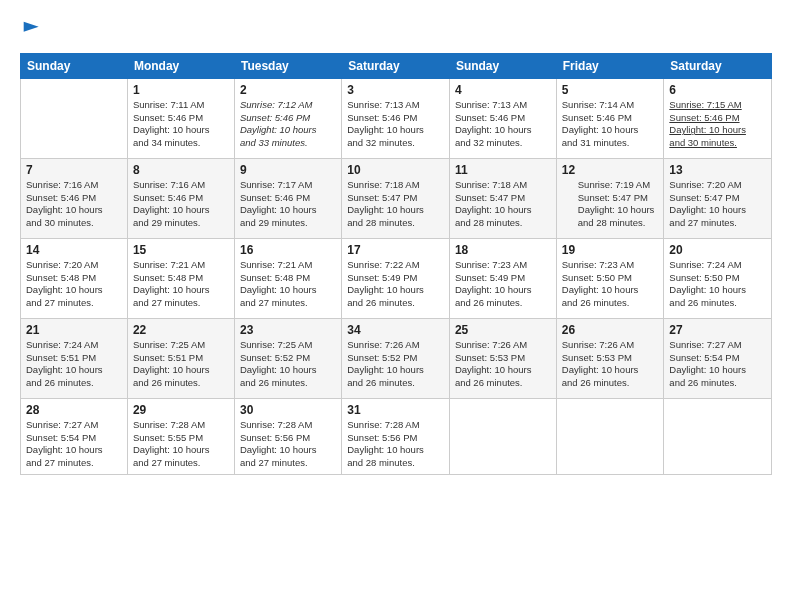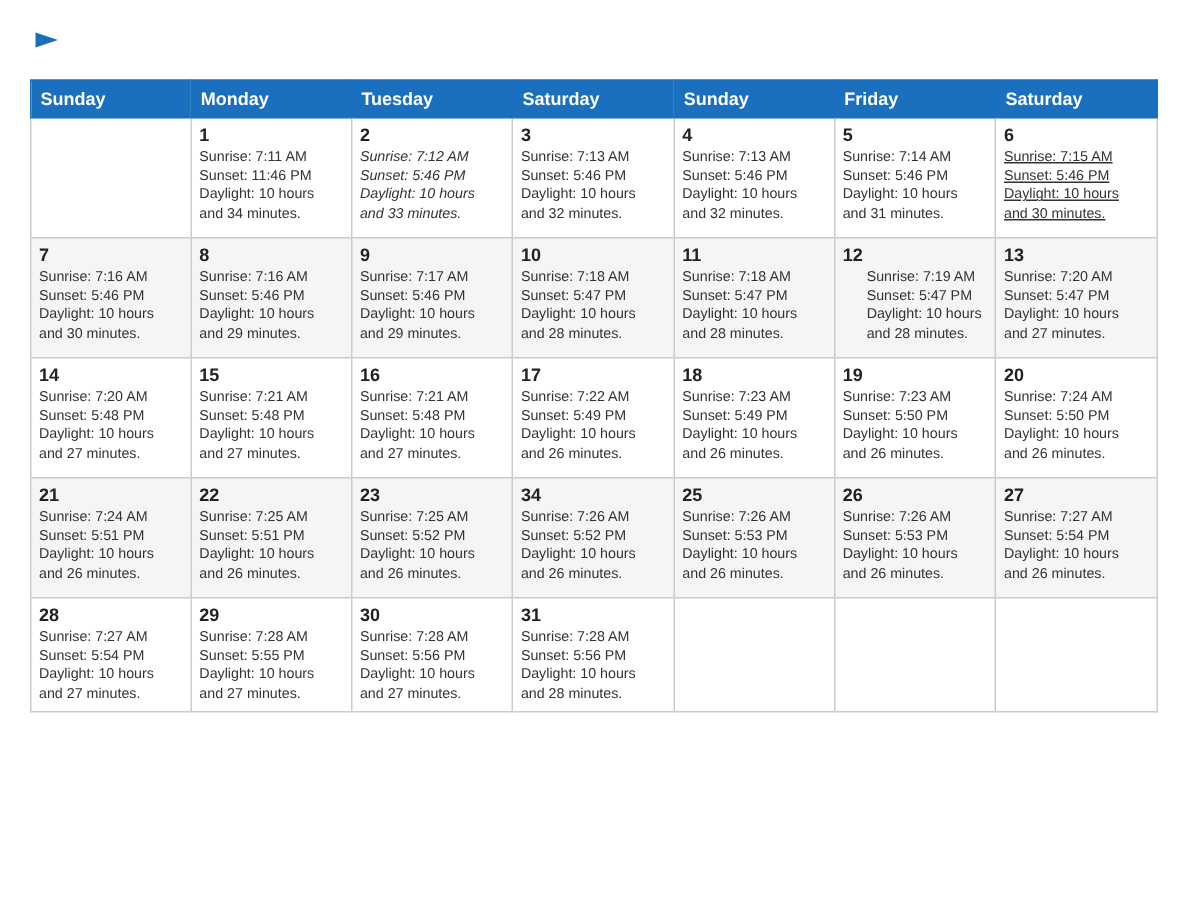--- a/index.html
+++ b/index.html
@@ -132,21 +132,21 @@
           <th>Friday</th>
           <th>Saturday</th>
         </tr>
     </thead>
     <tbody id="calendar-body">
     <tr>
           <td class="empty-cell"></td>
           <td>
             <span class="day-number">1</span>
             <div class="day-info" style="white-space: pre-line;">Sunrise: 7:11 AM
-Sunset: 11:46 PM
+Sunset: 5:46 PM
 Daylight: 10 hours
 and 34 minutes.</div>
           </td>
           <td>
             <span class="day-number">2</span>
             <div class="day-info" style="white-space: pre-line; font-style: italic;">Sunrise: 7:12 AM
 Sunset: 5:46 PM
 Daylight: 10 hours
 and 33 minutes.</div>
           </td>

